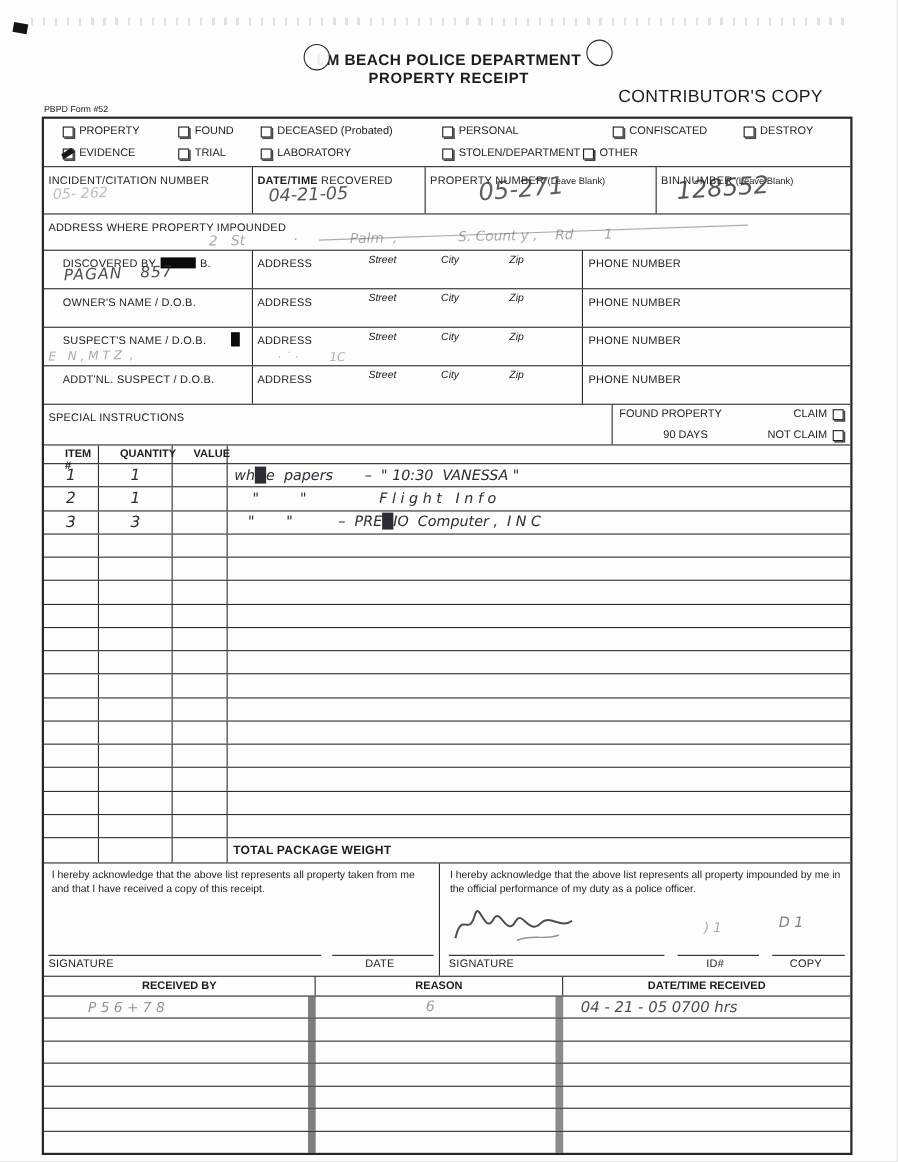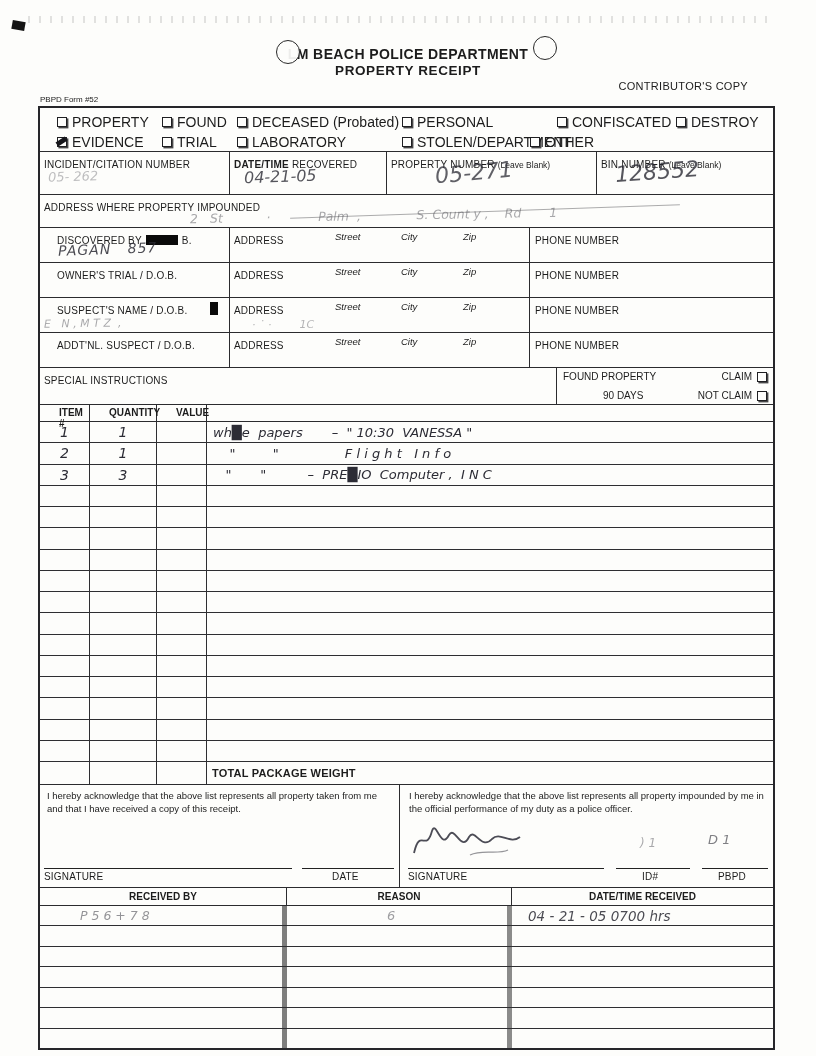--- a/index.html
+++ b/index.html
@@ -3,39 +3,39 @@
 <meta charset="utf-8">
 <style>
   *{box-sizing:border-box;margin:0;padding:0}
   html,body{background:#d8d8d8}
   .page{position:relative;width:816px;height:1056px;margin:0 auto;background:#fdfdfb;
         font-family:"Liberation Sans","DejaVu Sans",sans-serif;color:#1c1c1c;overflow:hidden}
 
   
   .title1{position:absolute;top:46px;left:0;right:0;text-align:center;font-size:14px;font-weight:bold;letter-spacing:.4px}
   .title2{position:absolute;top:63px;left:0;right:0;text-align:center;font-size:13.5px;font-weight:bold;letter-spacing:.6px}
-  .copy{position:absolute;top:80px;right:68px;font-size:11px;letter-spacing:.3px}
+  .copy{position:absolute;top:80px;right:68px;font-size:16px;letter-spacing:.3px}
   .formno{position:absolute;top:95px;left:40px;font-size:8px}
   .punch{position:absolute;width:24px;height:24px;border-radius:50%;border:1.8px solid #2a2a2a;background:rgba(253,253,251,.93);z-index:5}
   .noise{position:absolute;left:28px;top:16px;width:748px;height:7px;opacity:.22;
          background:repeating-linear-gradient(90deg,rgba(0,0,0,.5) 0 2px,transparent 2px 11px)}
   .corner-mark{position:absolute;left:12px;top:21px;width:13px;height:9px;background:#141414;transform:rotate(10deg)}
 
   
   .form{position:absolute;left:38px;top:106px;width:737px;height:944px;border:2px solid #26262a;display:flex;flex-direction:column}
   .sec{position:relative;border-bottom:1px solid #2b2b2e;flex:none}
   .lbl{font-size:10px;letter-spacing:.2px}
   .sub{font-size:8.5px}
 
   
   .sec-checks{height:44px}
   .cbitem{position:absolute;display:flex;align-items:center;gap:5px}
   .cb{width:10px;height:10px;border:1.6px solid #1f1f22;box-shadow:1.4px 1.4px 0 rgba(25,25,28,.8);position:relative;flex:none;background:#fdfdfb}
   .cb.checked::after{content:"";position:absolute;left:-2px;top:1px;width:11px;height:5px;background:#15151a;transform:rotate(-33deg)}
-  .cbl{font-size:14px}
+  .cbl{font-size:10px}
 
   
   .sec-incident{height:43px;display:flex}
   .icell{position:relative;border-right:1px solid #2b2b2e;padding:2px 4px}
   .icell:last-child{border-right:none}
   .w-incident{width:190px}.w-dt{width:157px}.w-prop{width:210px}.w-bin{flex:1}
 
   
   .sec-impound{height:33px;padding:2px 4px}
   .diag-line{position:absolute;left:250px;top:16px;width:390px;height:1px;background:rgba(70,70,75,.45);transform:rotate(-2deg)}
@@ -82,21 +82,21 @@
   .siglbl{position:absolute;font-size:10px;letter-spacing:.2px}
   .sig-svg{position:absolute;left:8px;top:34px;width:130px;height:44px}
 
   
   .recv-header{height:18px;display:flex;font-weight:bold;font-size:10px;text-align:center;align-items:center}
   .rh{border-right:1px solid #2b2b2e;height:100%;display:flex;align-items:center;justify-content:center}
   .r-by{width:247px}.r-reason{width:225px}.r-dt{flex:1;border-right:none}
   .recv-body{flex:1;display:flex;flex-direction:column;border-bottom:none}
   .rrow{flex:1;display:flex;border-bottom:1px solid #2e2e31}
   .rrow:last-child{border-bottom:none}
-  .rb{border-right:5px solid #000000;display:flex;align-items:center;overflow:hidden}
+  .rb{border-right:7px solid #000000;display:flex;align-items:center;overflow:hidden}
   .rb.by{width:247px;padding-left:40px}
   .rb.reason{width:225px;padding-left:100px}
   .rb.dt{flex:1;border-right:none;padding-left:16px}
 
   
   .hw{font-family:"DejaVu Sans",sans-serif;font-style:italic;color:#2c2c35}
   .hw-abs{position:absolute;white-space:pre}
   .irow .ib{font-family:"DejaVu Sans",sans-serif;font-style:italic;color:#2c2c35;font-size:13px}
   .irow .ib.item,.irow .ib.qty{font-size:14px}
   .rb{font-family:"DejaVu Sans",sans-serif;font-style:italic;color:#2c2c35}
@@ -205,21 +205,21 @@
         <span class="ital" style="left:171px">City</span>
         <span class="ital" style="left:233px">Zip</span>
       </div>
       <div class="p-phone">
         <span class="lbl">PHONE NUMBER</span>
       </div>
     </div>
 
     <div class="sec prow">
       <div class="p-name">
-        <span class="lbl">OWNER'S TRIAL / D.O.B.</span>
+        <span class="lbl">OWNER'S NAME / D.O.B.</span>
       </div>
       <div class="p-addr">
         <span class="lbl">ADDRESS</span>
         <span class="ital" style="left:105px">Street</span>
         <span class="ital" style="left:171px">City</span>
         <span class="ital" style="left:233px">Zip</span>
       </div>
       <div class="p-phone">
         <span class="lbl">PHONE NUMBER</span>
       </div>
@@ -421,21 +421,21 @@
         <svg class="sig-svg" viewBox="0 0 130 44">
           <path d="M6 34 C12 8 18 34 24 12 C28 0 33 32 41 16 C47 6 53 34 61 18 C67 8 73 32 84 20 C92 12 102 26 112 18" stroke="#2d2d38" stroke-width="1.8" fill="none" opacity="0.85"></path>
           <path d="M62 36 C74 30 90 36 100 31" stroke="#2d2d38" stroke-width="1.3" fill="none" opacity="0.5"></path>
         </svg>
         <div class="sigline" style="left:8px;bottom:18px;width:196px"></div>
         <span class="siglbl" style="left:8px;bottom:3px">SIGNATURE</span>
         <div class="sigline" style="left:216px;bottom:18px;width:74px"></div>
         <span class="siglbl" style="left:242px;bottom:3px">ID#</span>
         <span class="hw hw-abs" style="left:240px;top:50px;font-size:12px;opacity:.4">) 1</span>
         <div class="sigline" style="left:302px;bottom:18px;width:66px"></div>
-        <span class="siglbl" style="left:318px;bottom:3px">PBPD</span>
+        <span class="siglbl" style="left:318px;bottom:3px">COPY</span>
         <span class="hw hw-abs" style="left:308px;top:46px;font-size:13px;opacity:.6">D 1</span>
       </div>
     </div>
 
     <div class="sec recv-header">
       <div class="rh r-by">RECEIVED BY</div>
       <div class="rh r-reason">REASON</div>
       <div class="rh r-dt">DATE/TIME RECEIVED</div>
     </div>
 

